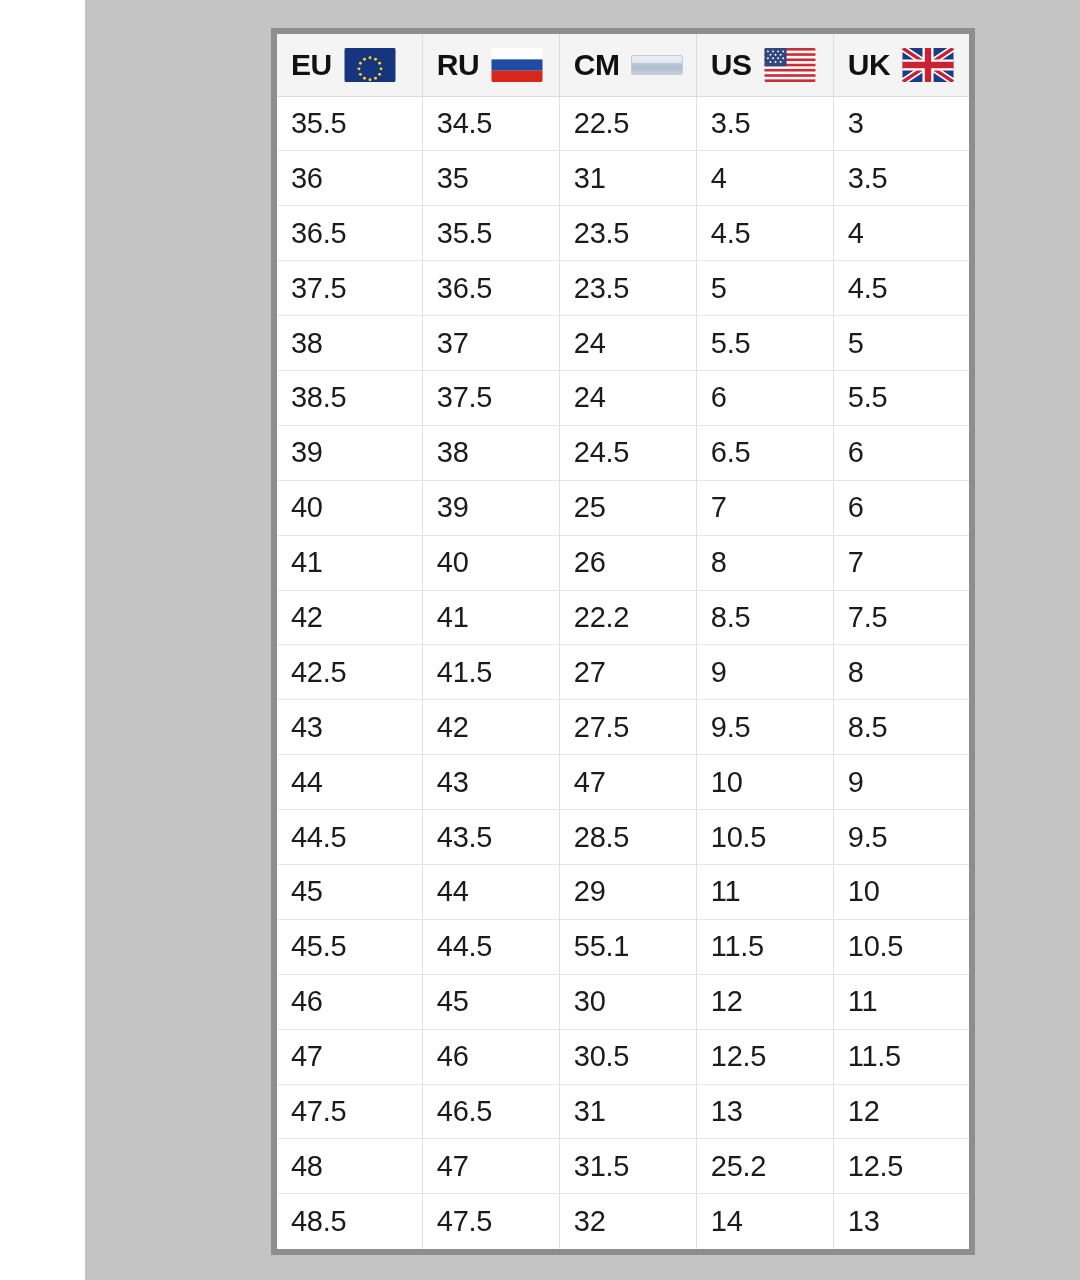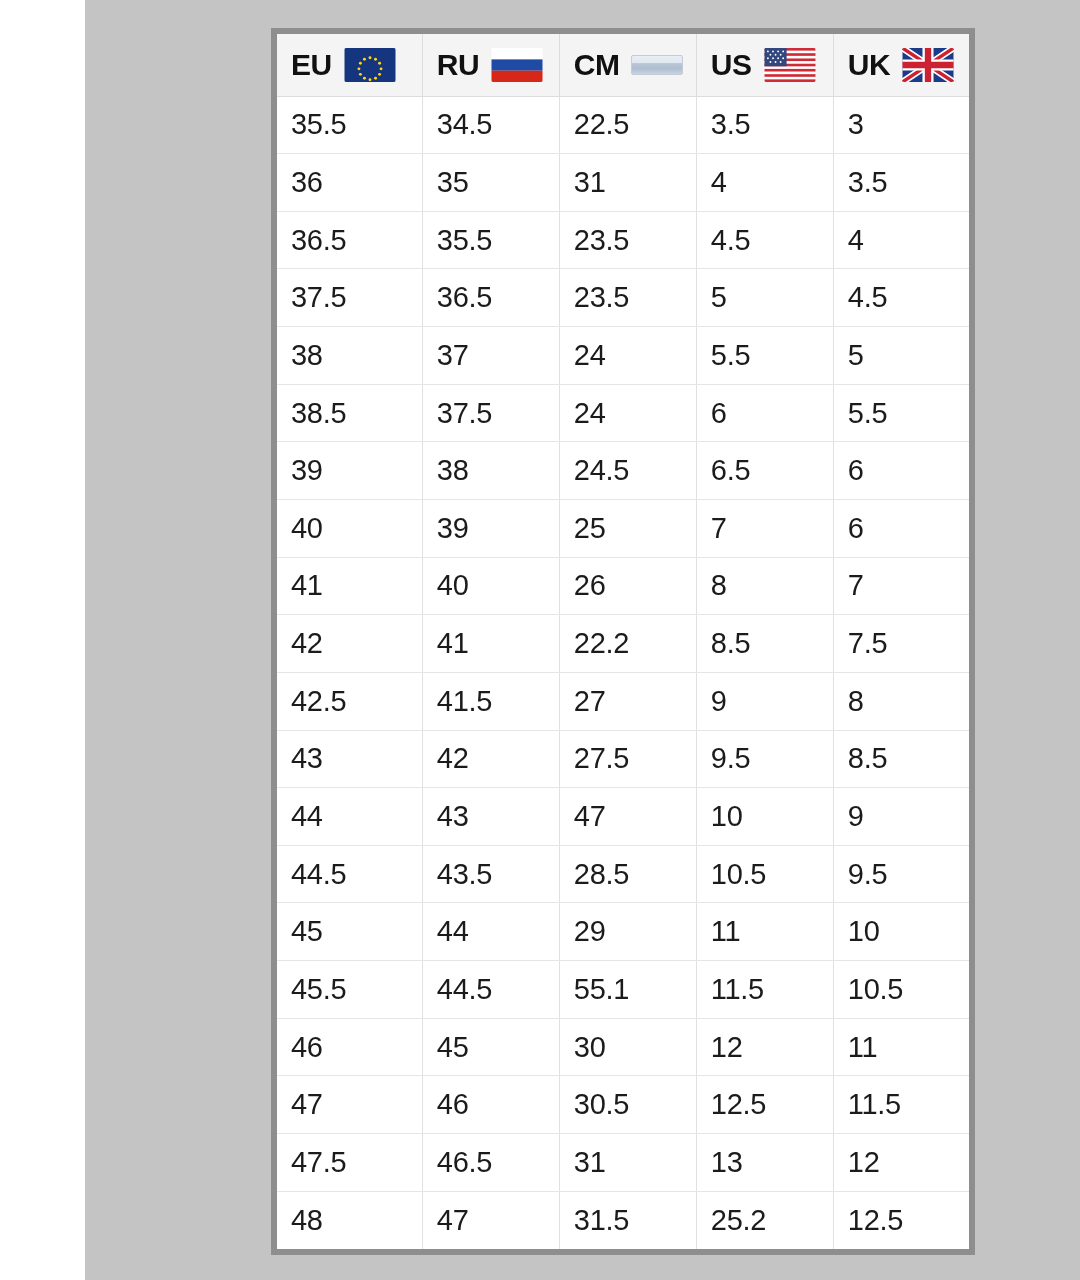--- a/index.html
+++ b/index.html
@@ -388,18 +388,25 @@
               <td>13</td>
               <td>12</td>
             </tr>
             <tr class="data-row">
               <td>48</td>
               <td>47</td>
               <td>31.5</td>
               <td>25.2</td>
               <td>12.5</td>
             </tr>
+            <tr class="data-row">
+              <td>48.5</td>
+              <td>47.5</td>
+              <td>32</td>
+              <td>14</td>
+              <td>13</td>
+            </tr>
           </tbody>
       </table>
     </div>
 
   </div>
 </div>
 
 </body></html>

